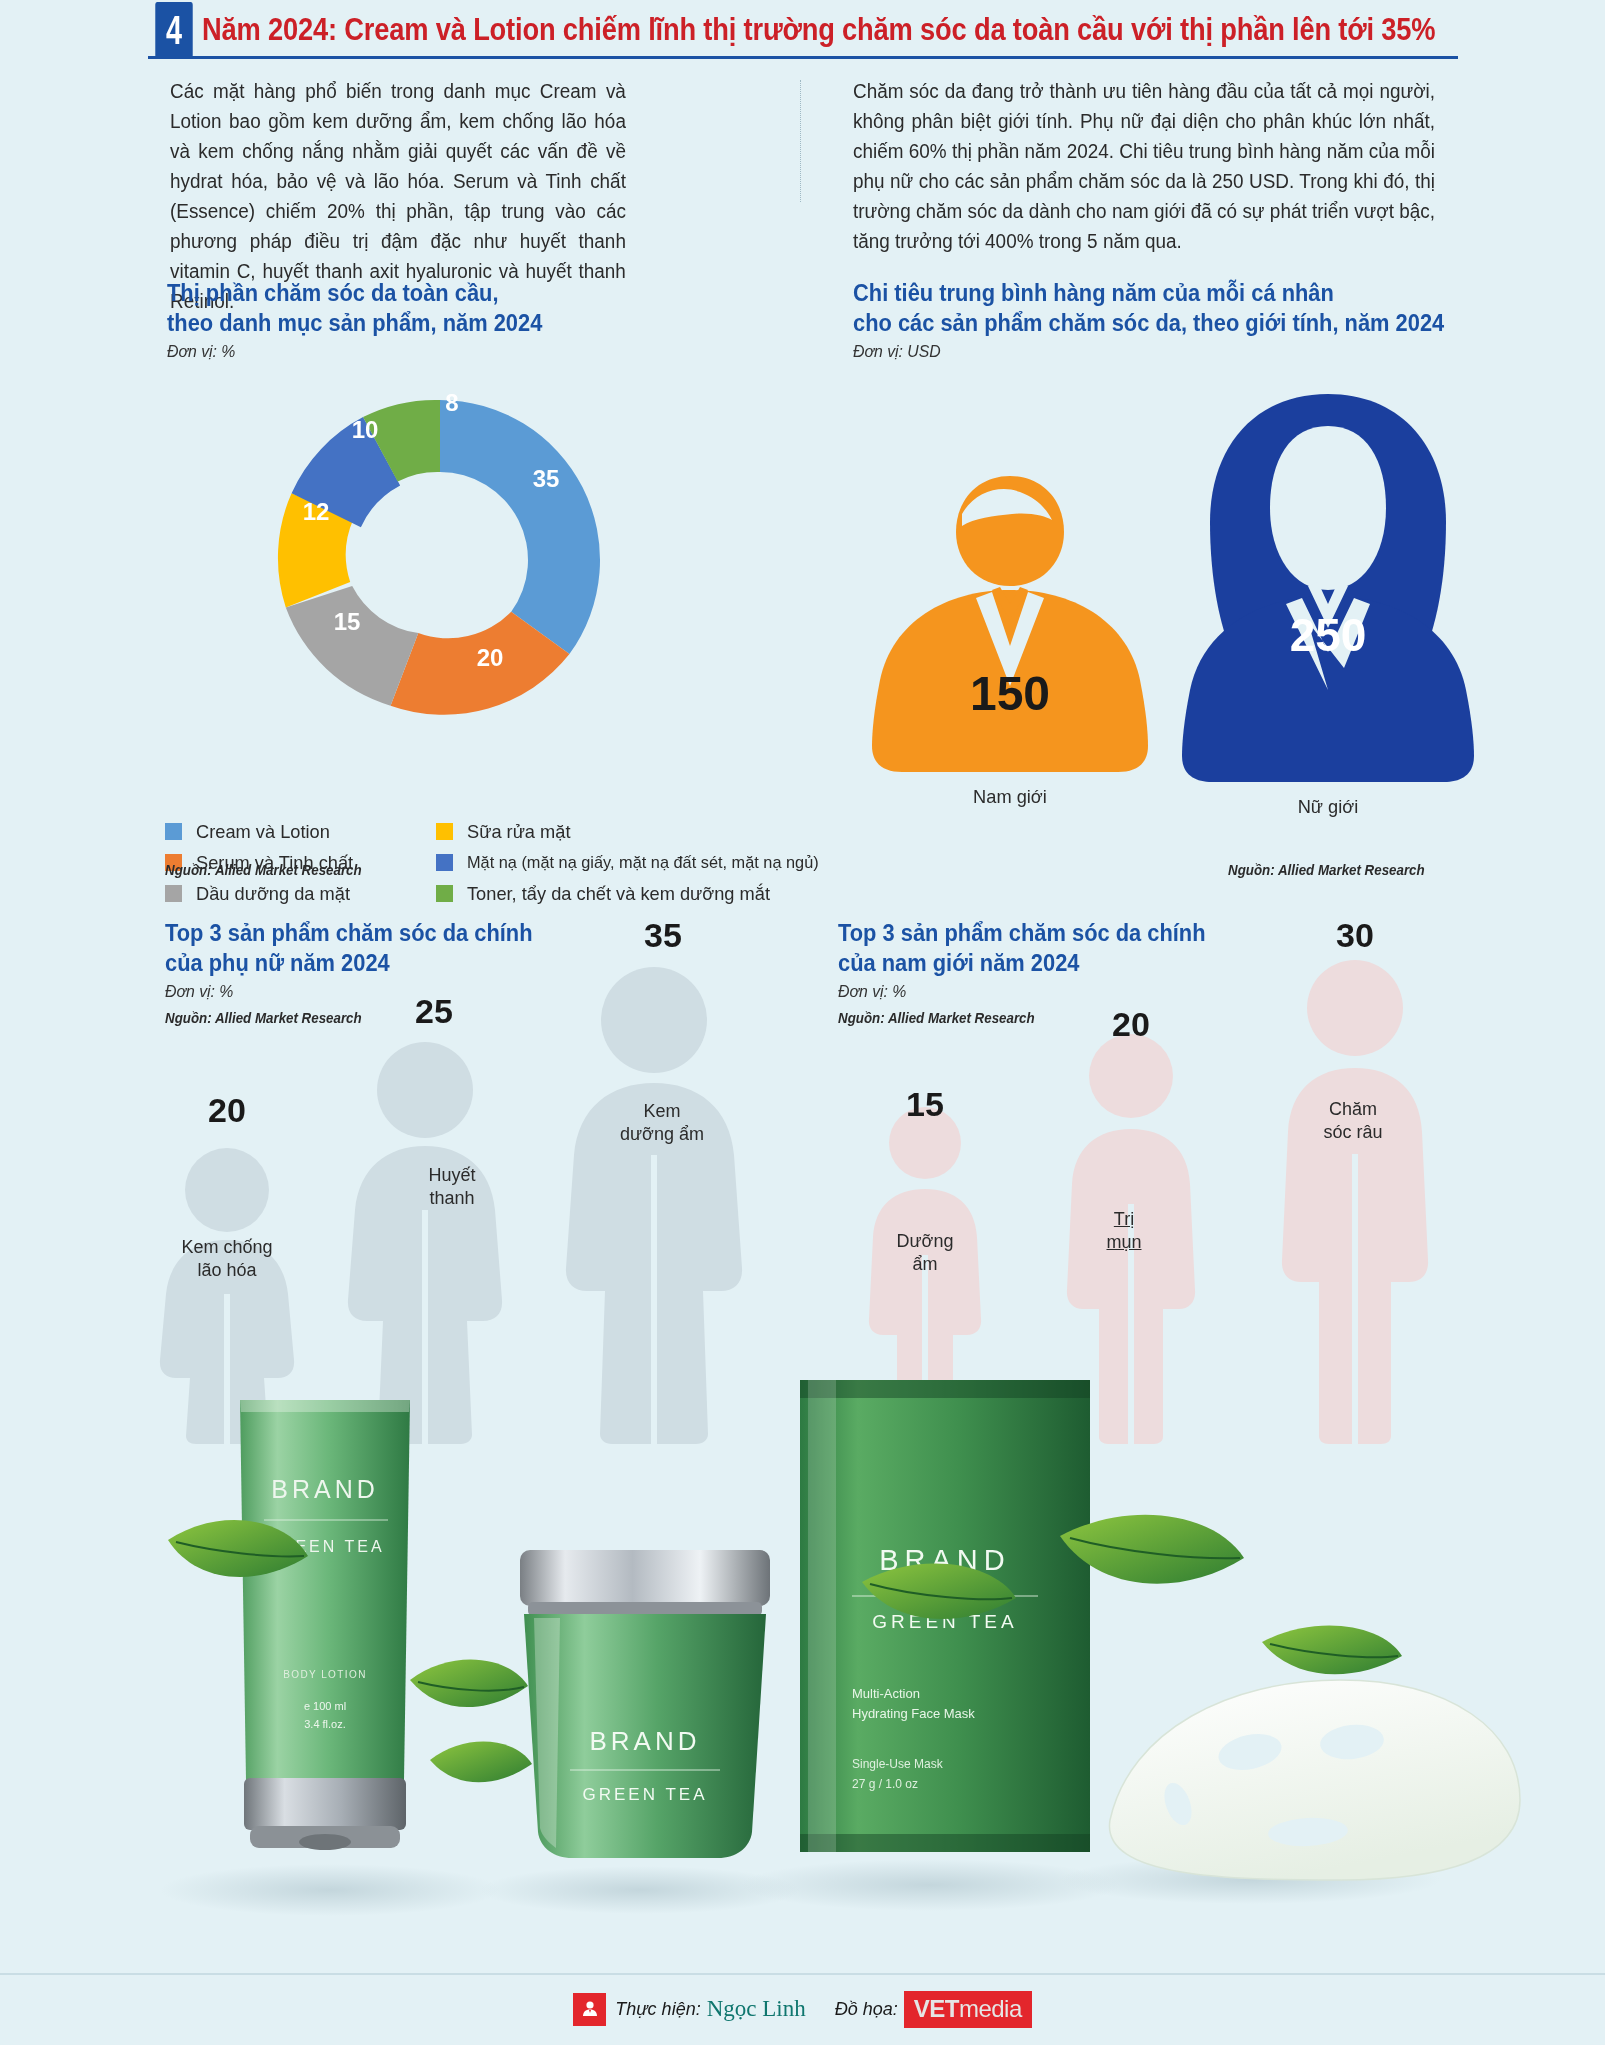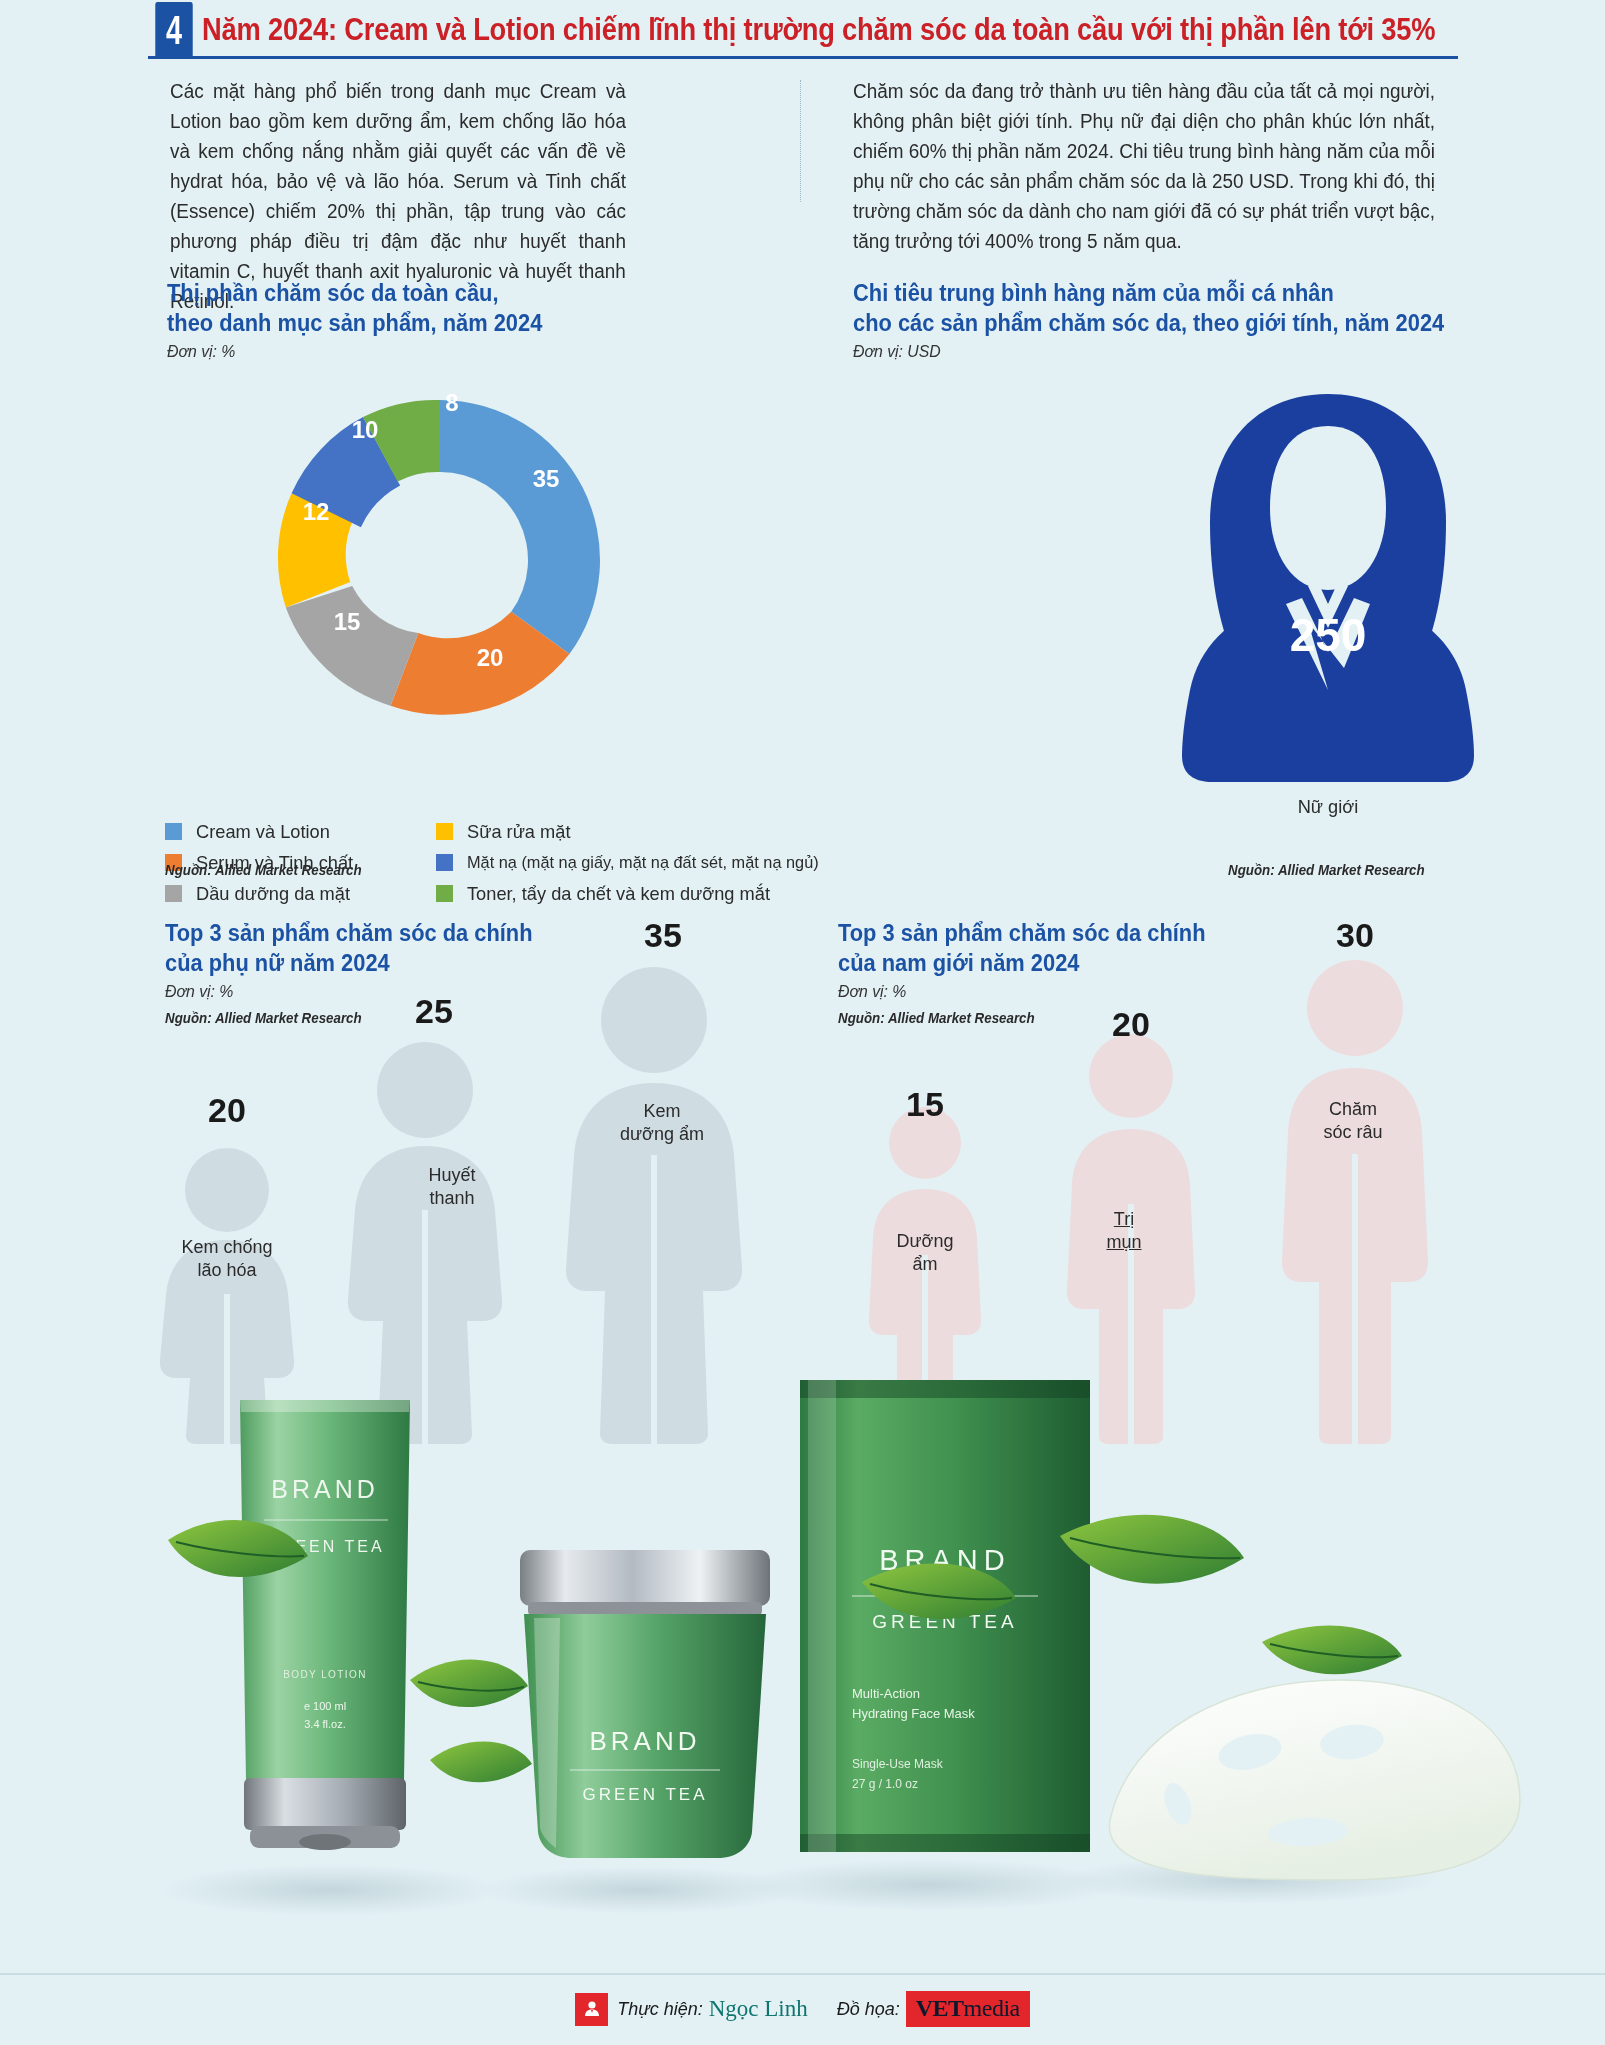--- a/index.html
+++ b/index.html
@@ -165,22 +165,22 @@
     display: flex; align-items: center; justify-content: center;
     background: #e3f1f5;
   }
   .footer-icon {
     width: 33px; height: 33px; background: #e3262c;
     display:flex;align-items:center;justify-content:center;margin-right:9px;
   }
   .footer-label { font-style: italic; font-size: 18px; color:#1a1a1a; margin-right: 6px; }
   .footer-name { font-size: 23px; color:#0f766e; margin-right: 29px; font-family:"Liberation Serif", serif;}
   .footer-logo {
-    background:#e3262c; color:#0f172a; padding: 4px 10px 5px; font-size:24px; font-weight:bold;
-    letter-spacing:-0.5px; position: relative; font-family: Liberation Serif, serif;
+    background:#e3262c; color:#e5e5e5; padding: 4px 10px 5px; font-size:24px; font-weight:bold;
+    letter-spacing:-0.5px; position: relative;
   }
   .footer-logo .thin { font-weight: normal; }
   .footer-divider {
     position:absolute; left:0; top:0; width:1605px; height:2px; background:#c9dde4;
   }
 </style>
 </head>
 <body>
 
 <div class="page">
@@ -251,20 +251,36 @@
         <span class="legend-text">Toner, tẩy da chết và kem dưỡng mắt</span>
       </div>
     </div>
   </div>
   <div class="src-note" style="left:165px; top:862px;">Nguồn: Allied Market Research</div>
 
   <div class="sec-title" style="left:853px; top:278px;">Chi tiêu trung bình hàng năm của mỗi cá nhân</div>
   <div class="sec-title" style="left:853px; top:308px;">cho các sản phẩm chăm sóc da, theo giới tính, năm 2024</div>
   <div class="sec-unit" style="left:853px; top:342px;">Đơn vị: USD</div>
 
+  <div class="person-figure" style="left:850px; top:470px; width:320px; height:330px;">
+    <svg width="320" height="330" viewBox="0 0 320 330">
+
+      <path d="M160 6 C128 6 106 30 106 62 C106 92 128 116 160 116 C192 116 214 92 214 62 C214 30 192 6 160 6 Z" fill="#f5951e"></path>
+
+      <path d="M112 44 C124 22 150 14 170 22 C186 28 196 38 202 50 C196 46 180 42 162 44 C144 46 124 48 112 56 Z" fill="#e3f1f5"></path>
+
+      <path d="M160 120 C96 120 42 152 30 210 C24 240 22 262 22 276 C22 294 34 302 52 302 L268 302 C286 302 298 294 298 276 C298 262 296 240 290 210 C278 152 224 120 160 120 Z" fill="#f5951e"></path>
+
+      <path d="M126 128 L160 216 L194 128 L178 122 L160 176 L142 122 Z" fill="#e3f1f5"></path>
+
+      <path d="M142 120 L160 150 L178 120 L170 117 L160 134 L150 117 Z" fill="#f5951e"></path>
+    </svg>
+    <div class="person-value" style="top:196px; font-size:48px; color:#1a1a1a;">150</div>
+    <div class="person-caption" style="top:316px;">Nam giới</div>
+  </div>
 
   <div class="person-figure" style="left:1158px; top:390px; width:340px; height:410px;">
     <svg width="340" height="410" viewBox="0 0 340 410">
 
       <path d="M170 4 C96 4 52 58 52 132 C52 190 62 238 76 268 L264 268 C278 238 288 190 288 132 C288 58 244 4 170 4 Z" fill="#1b3f9e"></path>
 
       <path d="M170 36 C132 36 112 70 112 118 C112 166 136 200 170 200 C204 200 228 166 228 118 C228 70 208 36 170 36 Z" fill="#e3f1f5"></path>
 
       <path d="M170 206 C100 206 44 240 32 300 C26 330 24 352 24 366 C24 384 36 392 54 392 L286 392 C304 392 316 384 316 366 C316 352 314 330 308 300 C296 240 240 206 170 206 Z" fill="#1b3f9e"></path>
 

